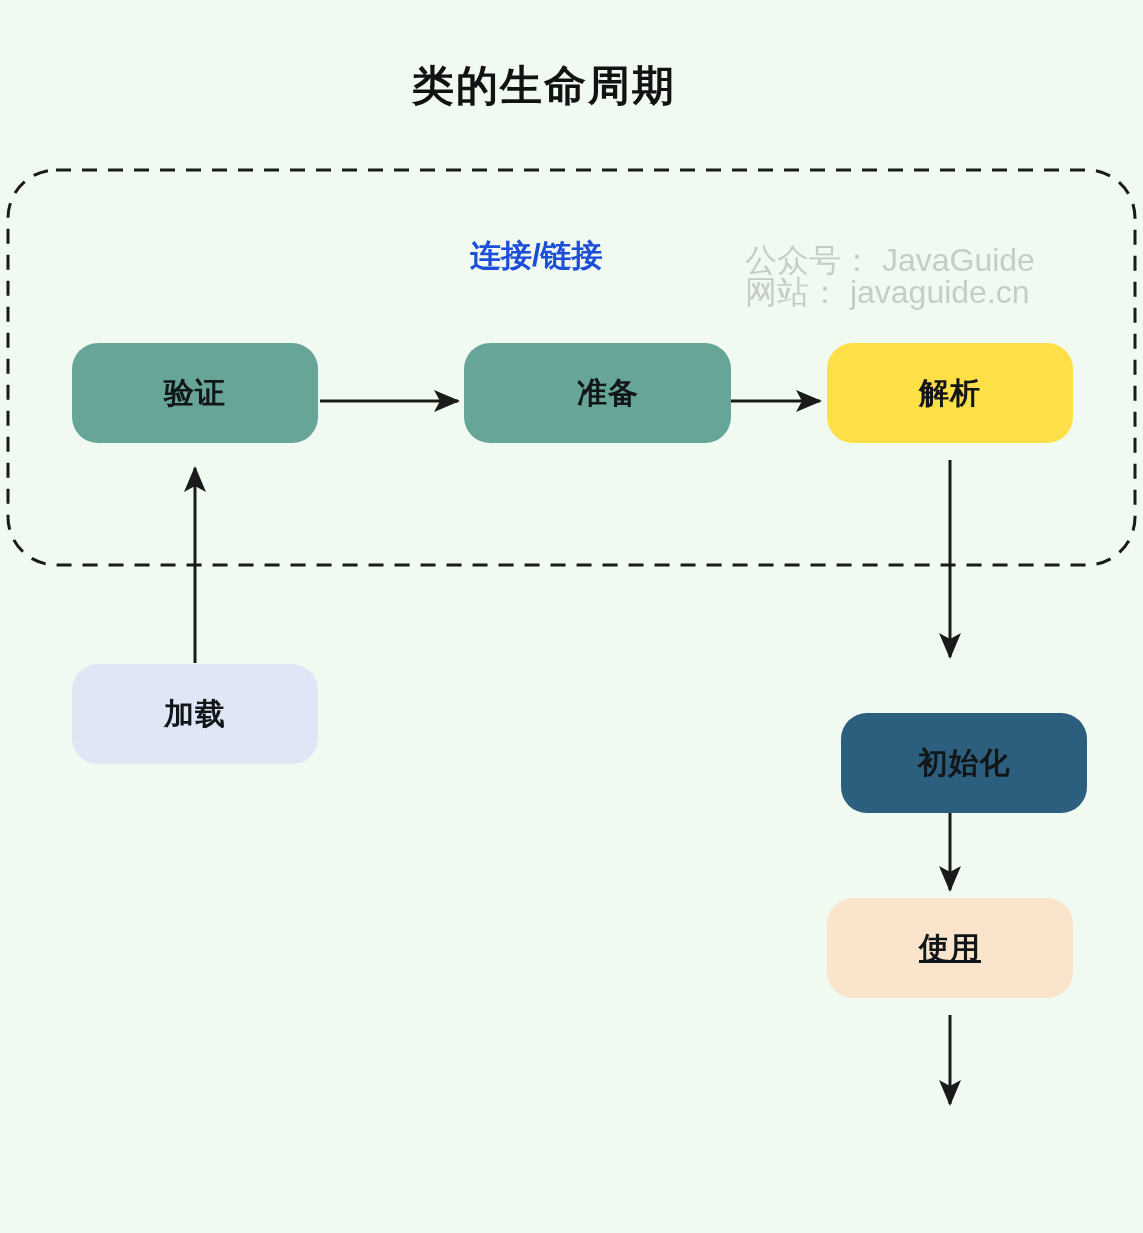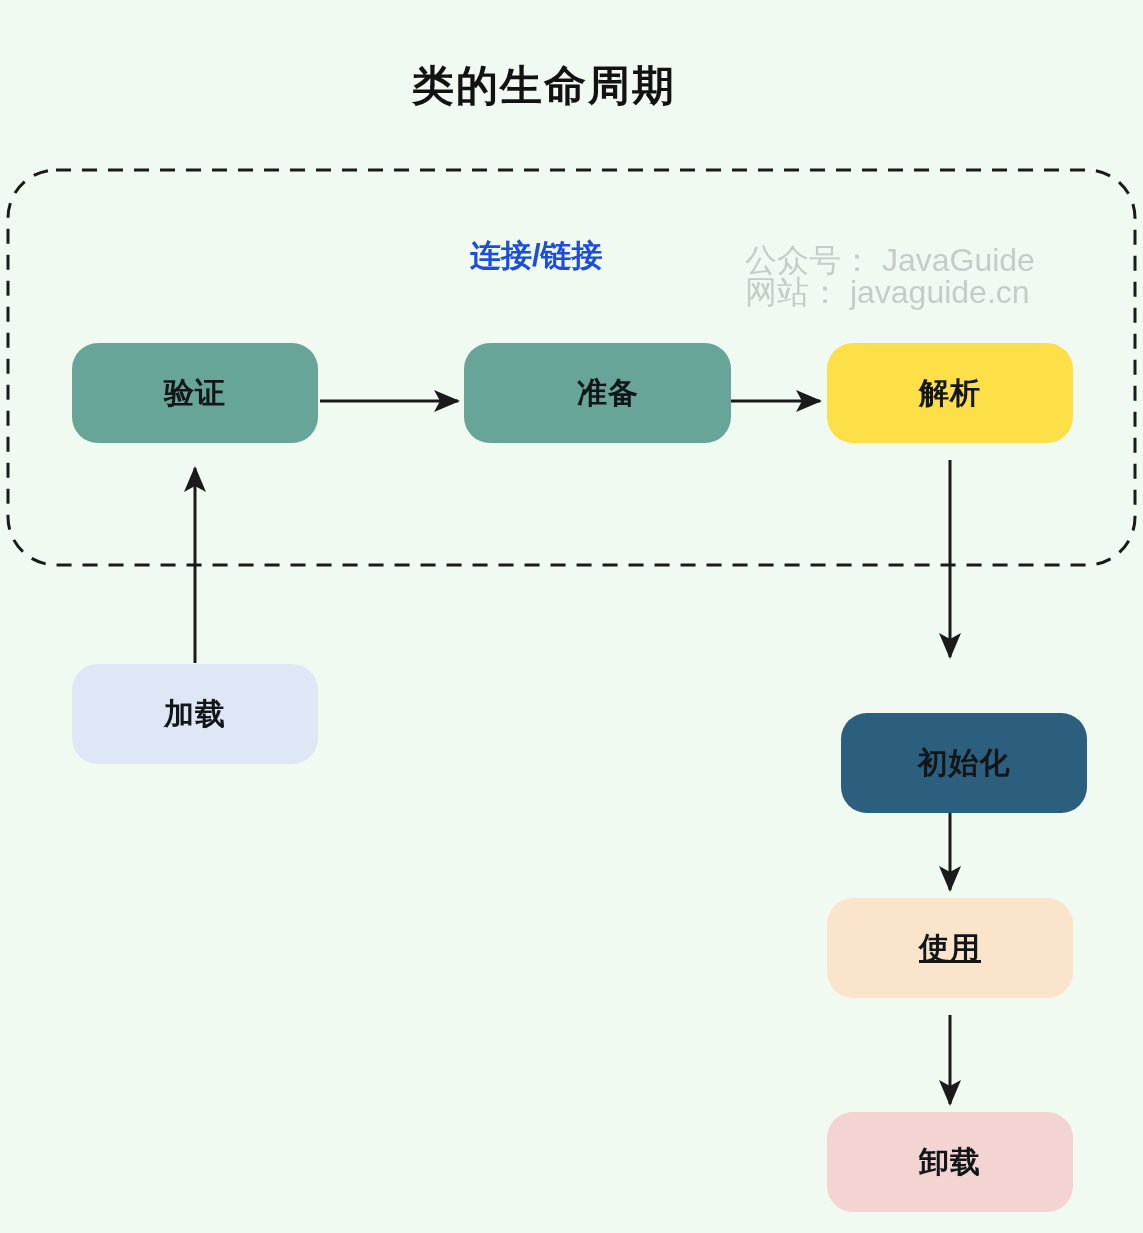--- a/index.html
+++ b/index.html
@@ -93,17 +93,14 @@
   </div>
 
   <div class="node" id="node-initialize" style="background-color: rgb(44, 94, 126);">
     <span>初始化</span>
   </div>
 
   <div class="node" id="node-use" style="background-color: rgb(250, 229, 204);">
     <span>使用</span>
   </div>
 
-  <div class="node" id="node-unload" style="background-color: rgb(243, 212, 210);">
-    <span>卸载</span>
-  </div>
 
 </div>
 
 </body></html>

